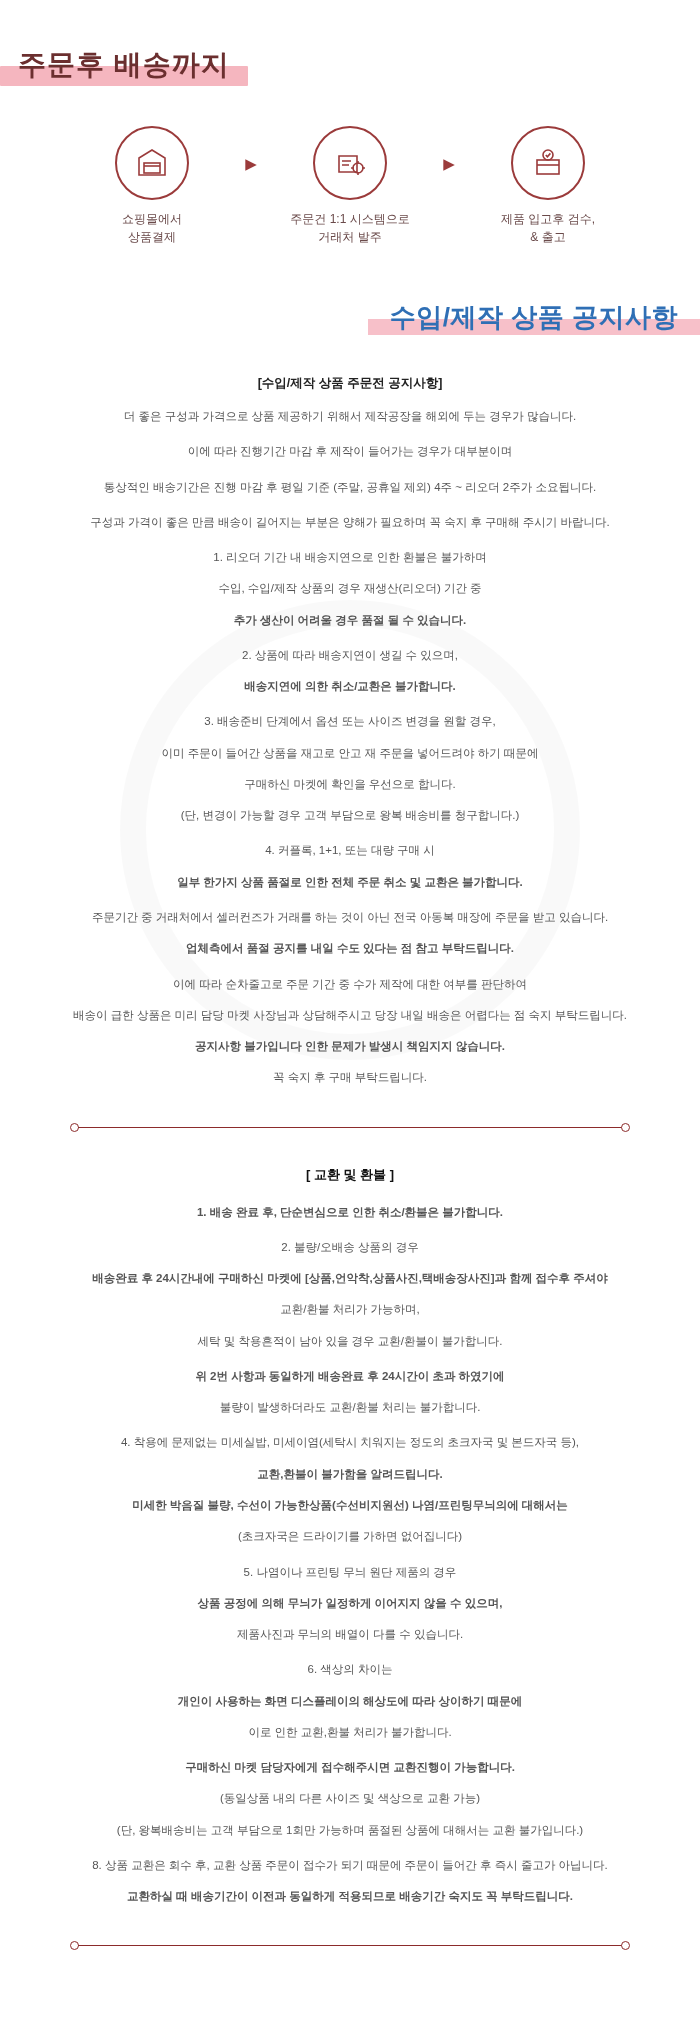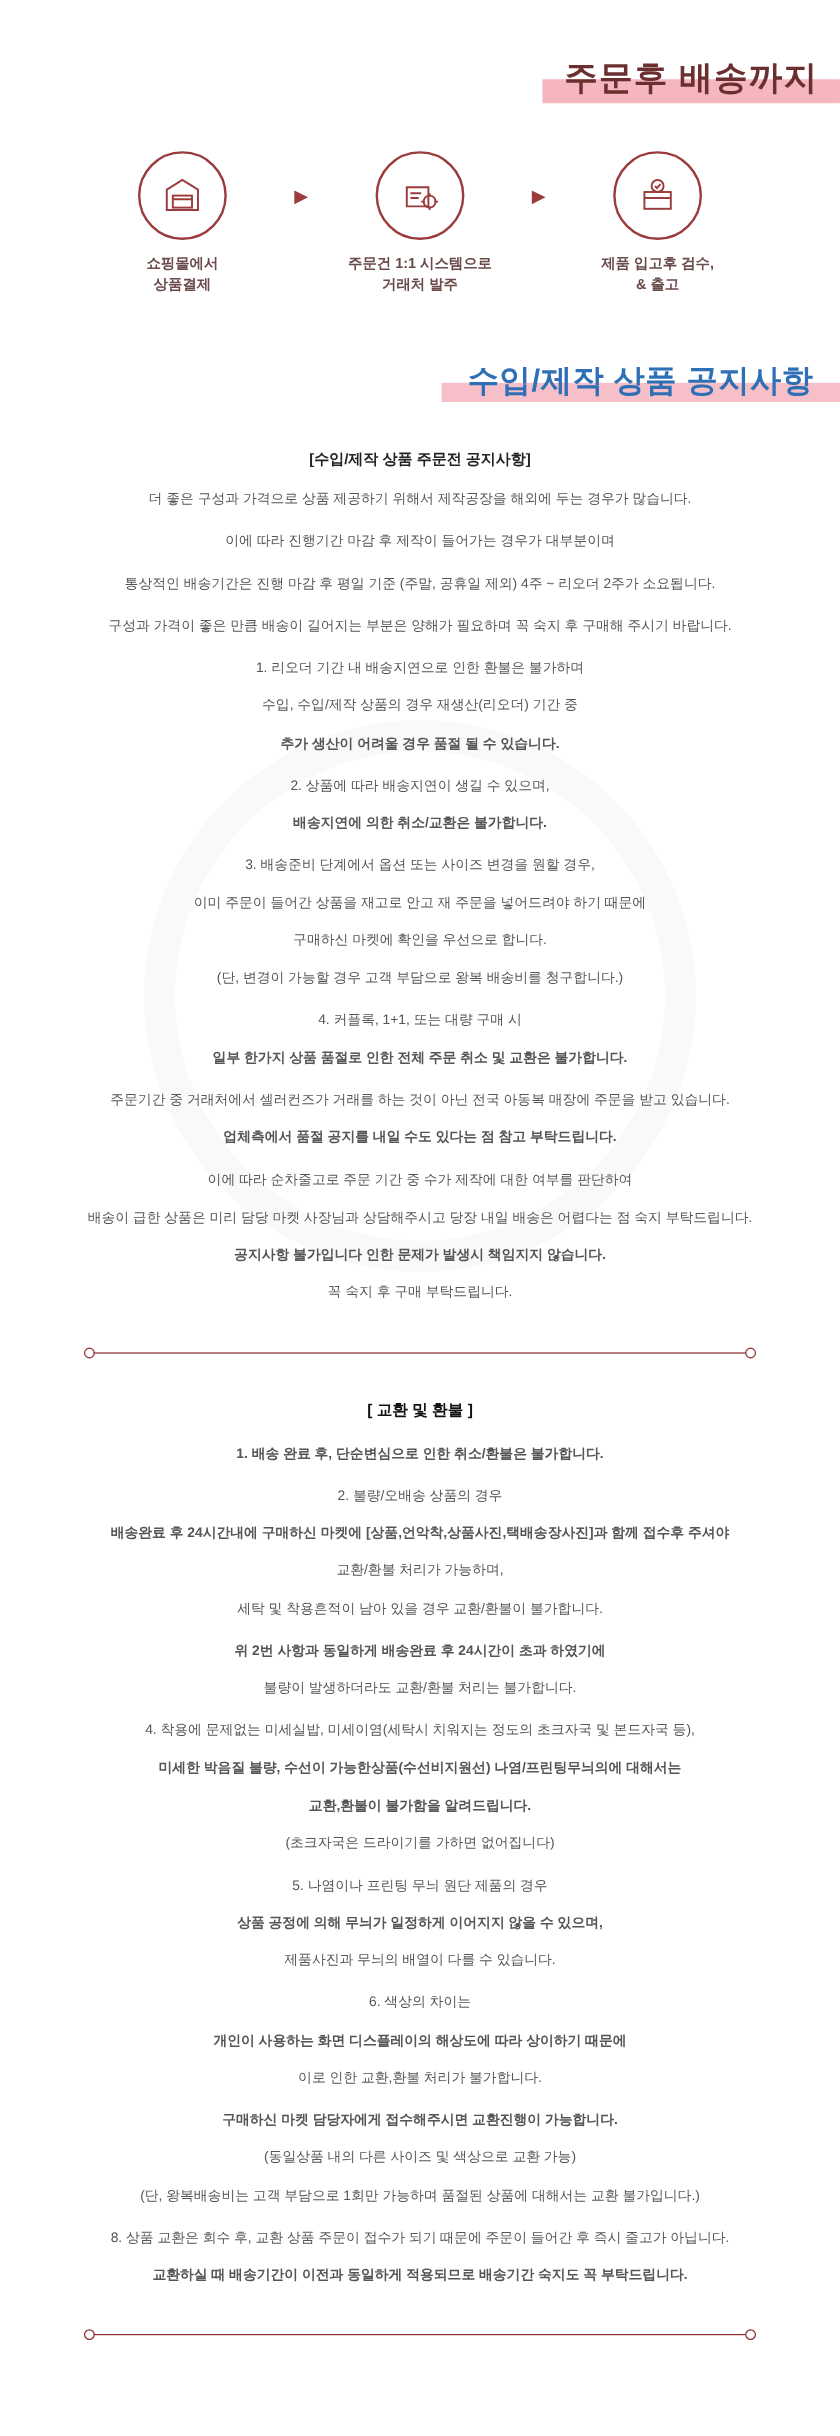--- a/index.html
+++ b/index.html
@@ -40,21 +40,21 @@
     top: -40px;
     transform: translateX(-50%);
     width: 300px;
     height: 540px;
     background: transparent;
   }
   .content { position: relative; z-index: 2; }
 
   
   .banner-wrap {
-    text-align: right;
+    text-align: left;
     padding-top: 42px;
   }
   .banner {
     display: inline-block;
     position: relative;
     padding: 4px 18px 6px;
   }
   .banner .hl {
     position: absolute;
     left: 0; right: 0;
@@ -95,21 +95,21 @@
     display: flex;
     align-items: center;
     justify-content: center;
     color: #9b3b3b;
   }
   .step-label {
     font-size: 12px;
     line-height: 1.5;
     color: #6a4a4a;
     white-space: pre-line;
-    font-weight: bold;
+    font-weight: normal;
   }
   .arrow {
     width: 48px;
     margin-top: 30px;
     text-align: center;
     color: #9b3b3b;
     font-size: 15px;
     line-height: 1;
   }
 
@@ -310,22 +310,22 @@
 
       <p class="line tight">2. 불량/오배송 상품의 경우</p>
       <p class="line red tight">배송완료 후 24시간내에 구매하신 마켓에 [상품,언악착,상품사진,택배송장사진]과 함께 접수후 주셔야</p>
       <p class="line tight">교환/환불 처리가 가능하며,</p>
       <p class="line">세탁 및 착용흔적이 남아 있을 경우 교환/환불이 불가합니다.</p>
 
       <p class="line red tight">위 2번 사항과 동일하게 배송완료 후 24시간이 초과 하였기에</p>
       <p class="line">불량이 발생하더라도 교환/환불 처리는 불가합니다.</p>
 
       <p class="line tight">4. 착용에 문제없는 미세실밥, 미세이염(세탁시 치워지는 정도의 초크자국 및 본드자국 등),</p>
+      <p class="line red tight">교환,환불이 불가함을 알려드립니다.</p>
       <p class="line red tight">미세한 박음질 불량, 수선이 가능한상품(수선비지원선) 나염/프린팅무늬의에 대해서는</p>
-      <p class="line red tight">교환,환불이 불가함을 알려드립니다.</p>
       <p class="line">(초크자국은 드라이기를 가하면 없어집니다)</p>
 
       <p class="line tight">5. 나염이나 프린팅 무늬 원단 제품의 경우</p>
       <p class="line red tight">상품 공정에 의해 무늬가 일정하게 이어지지 않을 수 있으며,</p>
       <p class="line">제품사진과 무늬의 배열이 다를 수 있습니다.</p>
 
       <p class="line tight">6. 색상의 차이는</p>
       <p class="line red tight">개인이 사용하는 화면 디스플레이의 해상도에 따라 상이하기 때문에</p>
       <p class="line">이로 인한 교환,환불 처리가 불가합니다.</p>
 

